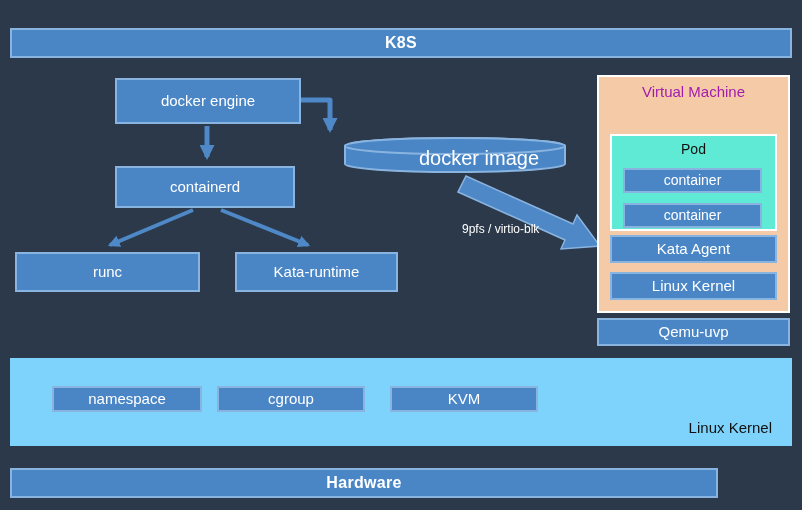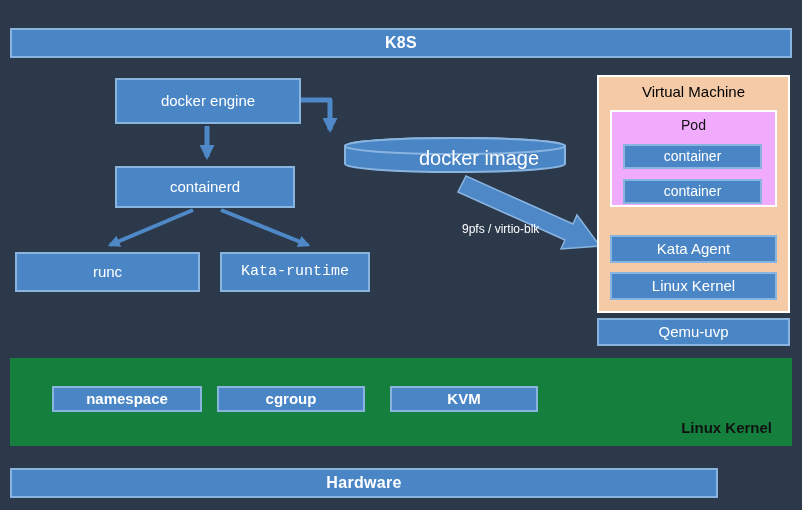--- a/index.html
+++ b/index.html
@@ -18,32 +18,32 @@
   .plain{
     position:absolute;box-sizing:border-box;background:transparent;border:none;
     display:flex;align-items:center;justify-content:center;
   }
   .vm{
     position:absolute;box-sizing:border-box;
     background:#f5cba7;border:2px solid #ffffff;
   }
   .vm-title{
     position:absolute;left:0;top:6px;width:100%;text-align:center;
-    color:#000000;font-size:15px;
+    color:#a21caf;font-size:15px;
   }
   .pod{
     position:absolute;box-sizing:border-box;
-    background:#f0abfc;border:2px solid #ffffff;
+    background:#5eead4;border:2px solid #ffffff;margin-top:24px;
   }
   .pod-title{
     position:absolute;left:0;top:5px;width:100%;text-align:center;
     color:#111111;font-size:14px;
   }
   .host{
-    position:absolute;box-sizing:border-box;background:#15803d;font-weight:bold;
+    position:absolute;box-sizing:border-box;background:#7dd3fc;
   }
   .host-kernel-label{
     position:absolute;right:20px;bottom:10px;color:#111111;font-size:15px;
   }
   .cyl-label{color:#ffffff;font-size:20px;padding-left:48px;}
   .arrow-label{
     position:absolute;color:#ffffff;font-size:12px;white-space:nowrap;
   }
   svg.layer{position:absolute;left:0;top:0;pointer-events:none;}
 </style>
@@ -82,21 +82,21 @@
   </div>
 
   <div class="box" style="left:115px;top:166px;width:180px;height:42px;">
     <span>containerd</span>
   </div>
 
   <div class="box" style="left:15px;top:252px;width:185px;height:40px;">
     <span>runc</span>
   </div>
 
-  <div class="box" style="left:220px;top:252px;width:150px;height:40px;font-family:Liberation Mono, monospace;">
+  <div class="box" style="left:235px;top:252px;width:163px;height:40px;">
     <span>Kata-runtime</span>
   </div>
 
   <div class="plain cyl-label" style="left:345px;top:146px;width:220px;height:24px;">docker image</div>
 
   <div class="arrow-label" style="left:462px;top:222px;">9pfs / virtio-blk</div>
 
   <div class="vm" style="left:597px;top:75px;width:193px;height:238px;">
     <div class="vm-title">Virtual Machine</div>
 

